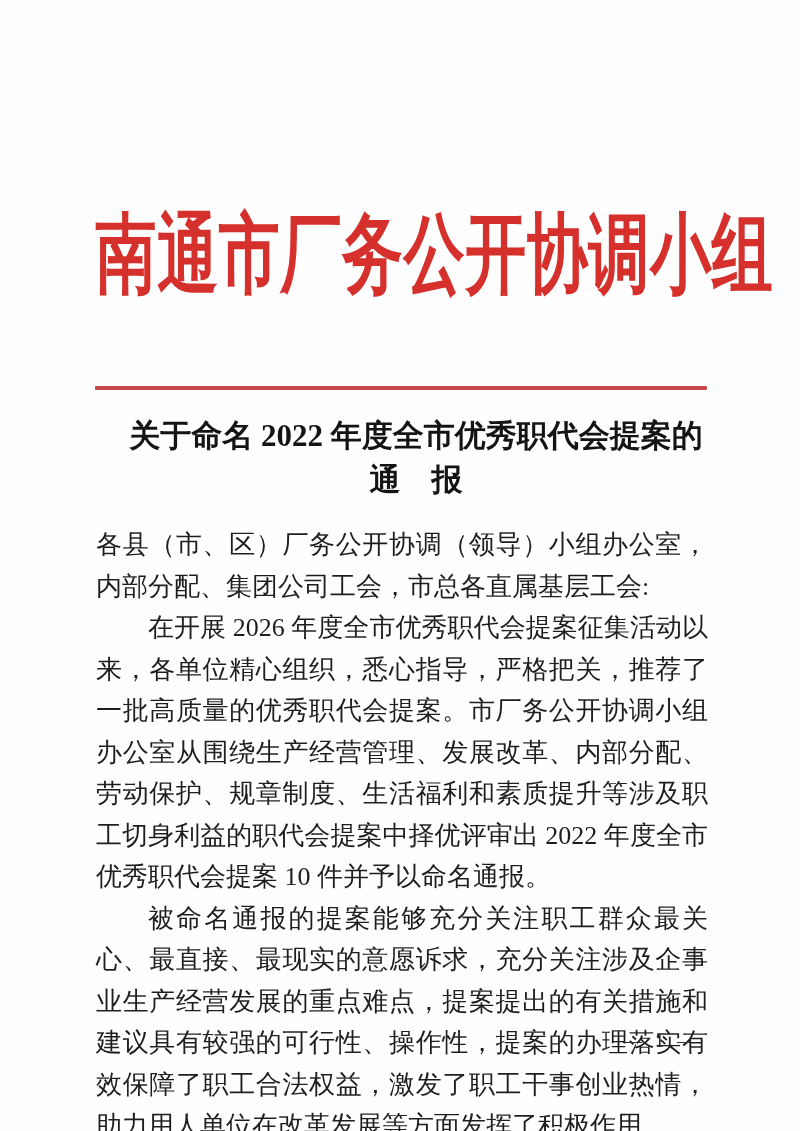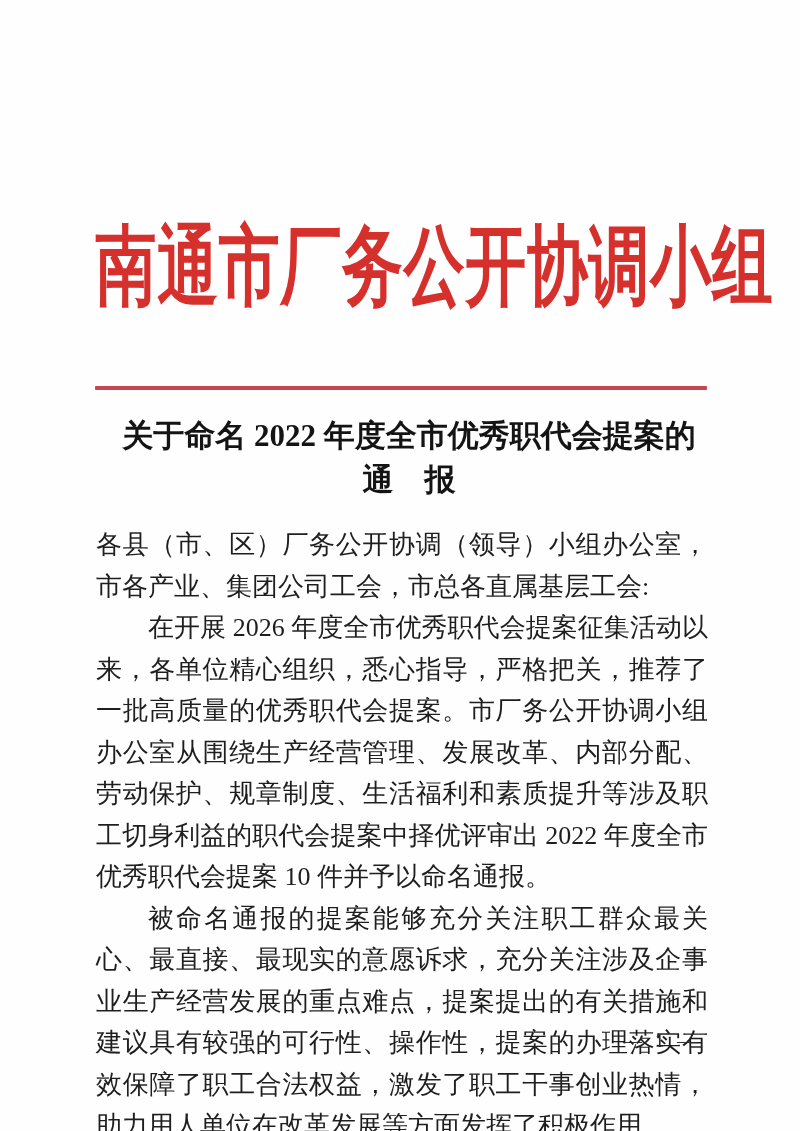--- a/index.html
+++ b/index.html
@@ -13,21 +13,21 @@
     height: 1131px;
     margin: 0 auto;
     background: #fefefe;
     font-family: "Liberation Serif", "DejaVu Serif", serif;
     color: #1c1c1c;
     overflow: hidden;
   }
   
   .letterhead {
     position: absolute;
-    top: 224px;
+    top: 212px;
     left: 0;
     width: 100%;
     text-align: center;
   }
   .letterhead .org {
     display: inline-block;
     font-size: 78px;
     font-weight: 700;
     line-height: 1.1;
     white-space: nowrap;
@@ -41,21 +41,21 @@
     top: 386px;
     left: 95px;
     width: 612px;
     height: 4px;
     border-radius: 1px;
   }
   
   .doc-title {
     position: absolute;
     top: 414px;
-    left: 103px;
+    left: 110px;
     width: 612px;
     margin: 0;
     text-align: center;
     font-size: 31px;
     font-weight: 700;
     line-height: 44px;
     color: #141414;
   }
   
   .body-text {
@@ -97,20 +97,20 @@
   </div>
 
   <div class="red-line" style="background: rgb(198, 70, 78);"></div>
 
   <h1 class="doc-title">
     <span>关于命名 2022 年度全市优秀职代会提案的</span><br>
     <span>通　报</span>
   </h1>
 
   <div class="body-text">
-    <p>各县（市、区）厂务公开协调（领导）小组办公室，市各产业、集团公司工会，市总各直属基层工会:</p>
+    <p>各县（市、区）厂务公开协调（领导）小组办公室，内部分配、集团公司工会，市总各直属基层工会:</p>
     <p class="indented">在开展 2026 年度全市优秀职代会提案征集活动以来，各单位精心组织，悉心指导，严格把关，推荐了一批高质量的优秀职代会提案。市厂务公开协调小组办公室从围绕生产经营管理、发展改革、内部分配、劳动保护、规章制度、生活福利和素质提升等涉及职工切身利益的职代会提案中择优评审出 2022 年度全市优秀职代会提案 10 件并予以命名通报。</p>
     <p class="indented">被命名通报的提案能够充分关注职工群众最关心、最直接、最现实的意愿诉求，充分关注涉及企事业生产经营发展的重点难点，提案提出的有关措施和建议具有较强的可行性、操作性，提案的办理落实有效保障了职工合法权益，激发了职工干事创业热情，助力用人单位在改革发展等方面发挥了积极作用。</p>
   </div>
 
   <div class="page-number">— 1 —</div>
 
 </div>
 
 </body></html>

